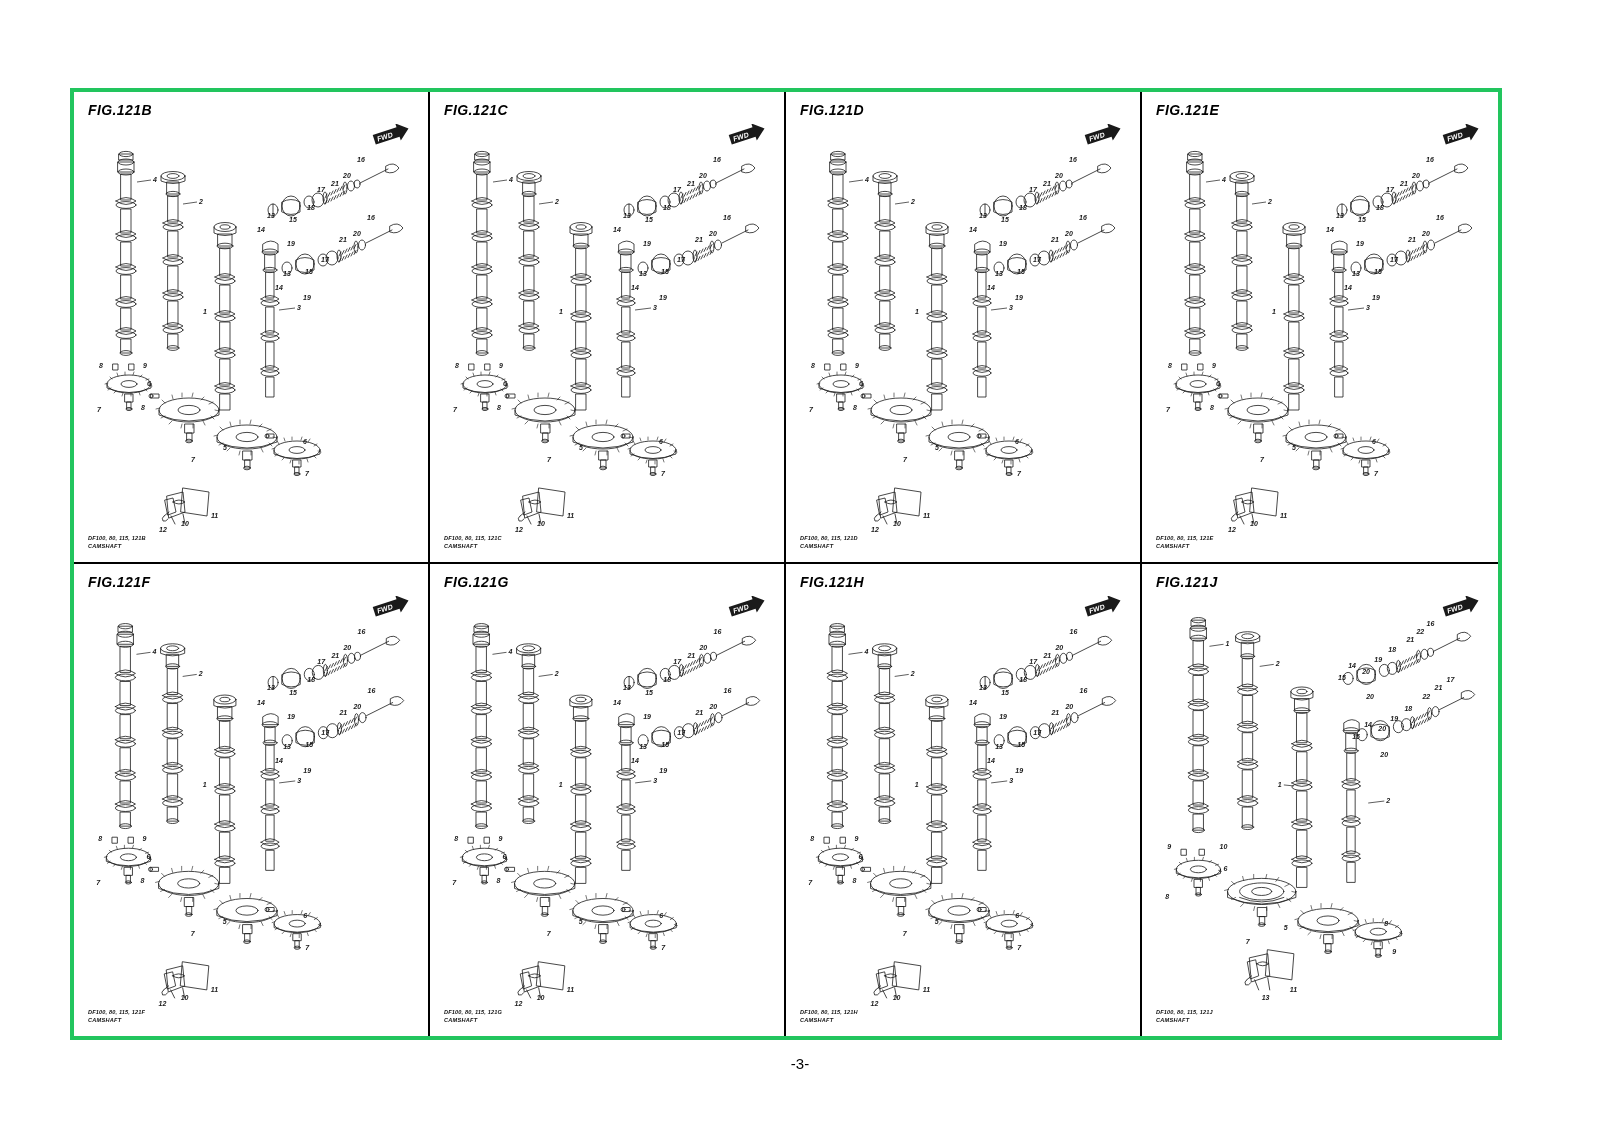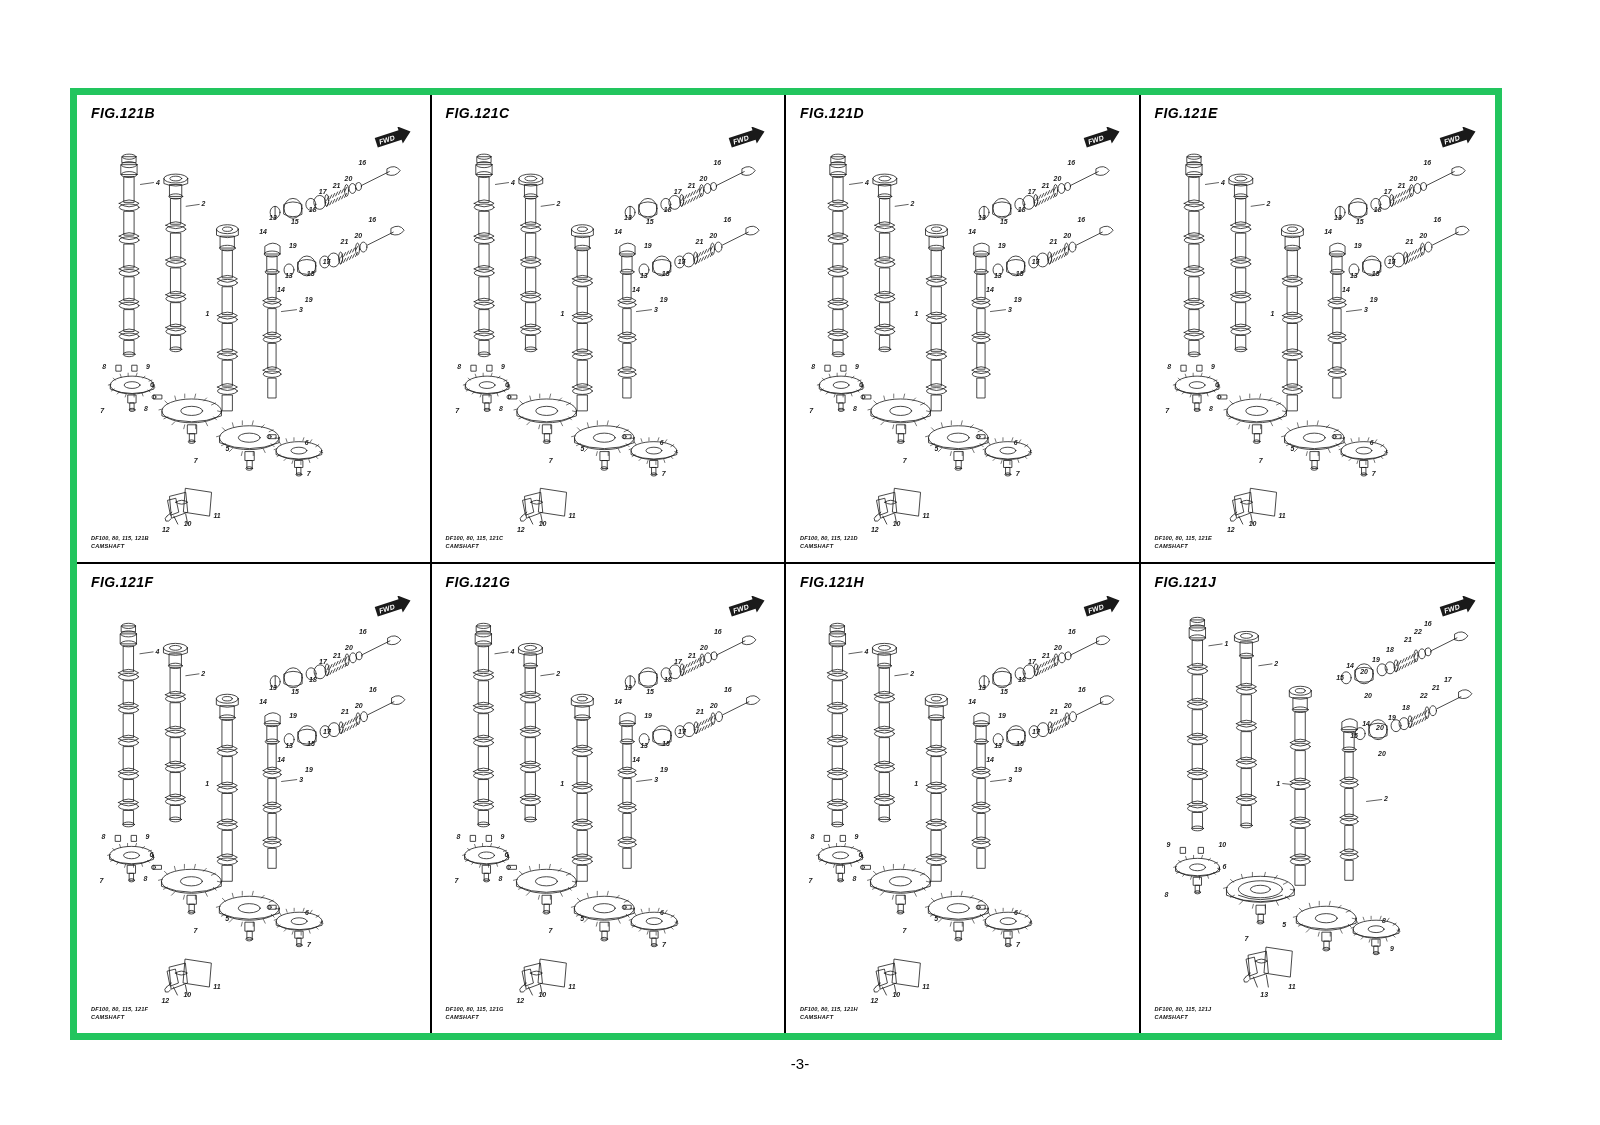--- a/index.html
+++ b/index.html
@@ -3,21 +3,21 @@
 <meta charset="utf-8">
 <style>
   html,body{margin:0;padding:0;background:#ffffff;}
   body{width:1600px;height:1125px;font-family:"Liberation Sans",sans-serif;color:#000;overflow:hidden;}
 
   .page{position:relative;width:1600px;height:1125px;background:#fff;}
 
   
   .grid{
     position:absolute;left:70px;top:88px;width:1432px;height:952px;
-    border:7px solid #22c55e;box-sizing:border-box;
+    border:4px solid #22c55e;box-sizing:border-box;
     display:grid;grid-template-columns:repeat(4,1fr);grid-template-rows:repeat(2,1fr);
   }
   .panel{position:relative;box-sizing:border-box;border-right:2px solid #000;border-bottom:2px solid #000;overflow:hidden;background:#fff;}
   .panel:nth-child(4n){border-right:none;}
   .panel:nth-child(n+5){border-bottom:none;}
 
   .fig-title{
     position:absolute;left:14px;top:10px;
     font-family:"Liberation Sans",sans-serif;
     font-style:italic;font-weight:700;font-size:14px;letter-spacing:.4px;color:#000;

